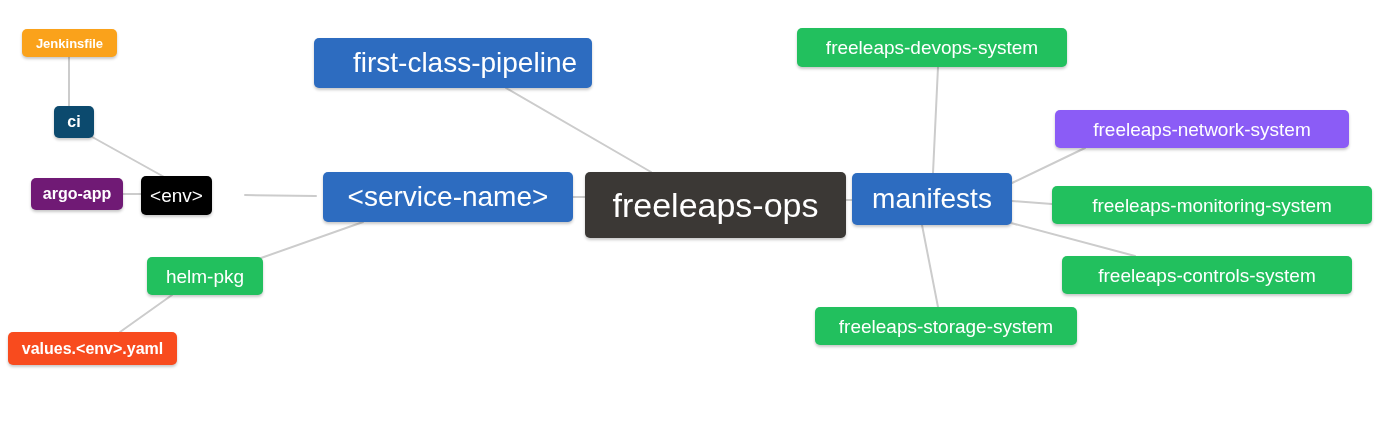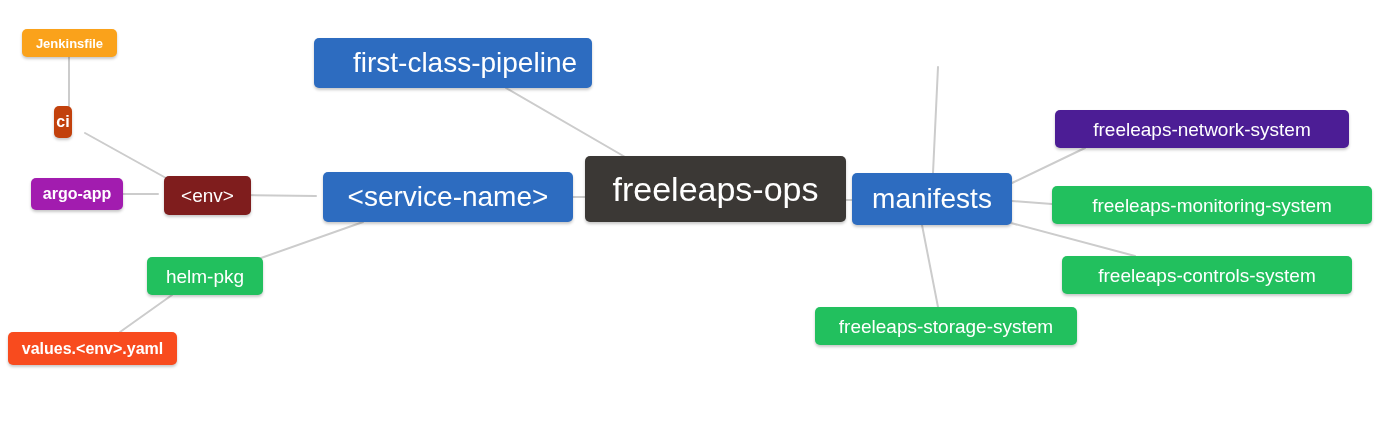--- a/index.html
+++ b/index.html
@@ -68,48 +68,51 @@
       <line x1="933" y1="173" x2="938" y2="67" stroke="#cccccc" stroke-width="2" stroke-linecap="round"></line>
       <line x1="1012" y1="183" x2="1085" y2="148" stroke="#cccccc" stroke-width="2" stroke-linecap="round"></line>
       <line x1="1012" y1="201" x2="1052" y2="204" stroke="#cccccc" stroke-width="2" stroke-linecap="round"></line>
       <line x1="1011" y1="223" x2="1135" y2="256" stroke="#cccccc" stroke-width="2" stroke-linecap="round"></line>
       <line x1="922" y1="225" x2="938" y2="307" stroke="#cccccc" stroke-width="2" stroke-linecap="round"></line>
     </svg>
   <div id="nodes-layer">
       <div class="node xs" style="left: 22px; top: 29px; width: 95px; height: 28px; background: rgb(250, 162, 27); color: rgb(255, 255, 255);">
     <span class="label">Jenkinsfile</span>
   </div>
-      <div class="node sm" style="left: 54px; top: 106px; width: 18px; height: 32px; background: #c2410c; color: rgb(255, 255, 255);">
+      <div class="node sm" style="left: 54px; top: 106px; width: 40px; height: 32px; background: #0c4a6e; color: rgb(255, 255, 255);">
     <span class="label">ci</span>
   </div>
-      <div class="node sm" style="left: 31px; top: 178px; width: 92px; height: 32px; background: #a21caf; color: rgb(255, 255, 255);">
+      <div class="node sm" style="left: 31px; top: 178px; width: 92px; height: 32px; background: #701a75; color: rgb(255, 255, 255);">
     <span class="label">argo-app</span>
   </div>
-      <div class="node md" style="left: 164px; top: 176px; width: 87px; height: 39px; background: #7f1d1d; color: rgb(255, 255, 255);">
+      <div class="node md" style="left: 141px; top: 176px; width: 71px; height: 39px; background: #000000; color: rgb(255, 255, 255);">
     <span class="label">&lt;env&gt;</span>
   </div>
       <div class="node md" style="left: 147px; top: 257px; width: 116px; height: 38px; background: rgb(34, 192, 94); color: rgb(255, 255, 255); text-align: center;">
     <span class="label">helm-pkg</span>
   </div>
       <div class="node sm" style="left: 8px; top: 332px; width: 169px; height: 33px; background: rgb(248, 75, 30); color: rgb(255, 255, 255);">
     <span class="label">values.&lt;env&gt;.yaml</span>
   </div>
       <div class="node lg" style="left: 314px; top: 38px; width: 278px; height: 50px; background: rgb(45, 108, 192); color: rgb(255, 255, 255); padding-left: 24px;">
     <span class="label">first-class-pipeline</span>
   </div>
       <div class="node lg" style="left: 316px; top: 172px; width: 250px; height: 50px; background: rgb(45, 108, 192); color: rgb(255, 255, 255); margin-left: 7px;">
     <span class="label">&lt;service-name&gt;</span>
   </div>
-      <div class="node xl" style="left: 585px; top: 156px; width: 261px; height: 66px; background: rgb(59, 56, 53); color: rgb(255, 255, 255);">
+      <div class="node xl" style="left: 585px; top: 172px; width: 261px; height: 66px; background: rgb(59, 56, 53); color: rgb(255, 255, 255);">
     <span class="label">freeleaps-ops</span>
   </div>
       <div class="node lg" style="left: 852px; top: 173px; width: 160px; height: 52px; background: rgb(45, 108, 192); color: rgb(255, 255, 255);">
     <span class="label">manifests</span>
   </div>
-      <div class="node md" style="left: 1055px; top: 110px; width: 294px; height: 38px; background: #4c1d95; color: rgb(255, 255, 255);">
+      <div class="node md" style="left: 797px; top: 28px; width: 270px; height: 39px; background: rgb(34, 192, 94); color: rgb(255, 255, 255);">
+    <span class="label">freeleaps-devops-system</span>
+  </div>
+      <div class="node md" style="left: 1055px; top: 110px; width: 294px; height: 38px; background: #8b5cf6; color: rgb(255, 255, 255);">
     <span class="label">freeleaps-network-system</span>
   </div>
       <div class="node md" style="left: 1052px; top: 186px; width: 320px; height: 38px; background: rgb(34, 192, 94); color: rgb(255, 255, 255);">
     <span class="label">freeleaps-monitoring-system</span>
   </div>
       <div class="node md" style="left: 1062px; top: 256px; width: 290px; height: 38px; background: rgb(34, 192, 94); color: rgb(255, 255, 255);">
     <span class="label">freeleaps-controls-system</span>
   </div>
       <div class="node md" style="left: 815px; top: 307px; width: 262px; height: 38px; background: rgb(34, 192, 94); color: rgb(255, 255, 255);">
     <span class="label">freeleaps-storage-system</span>

